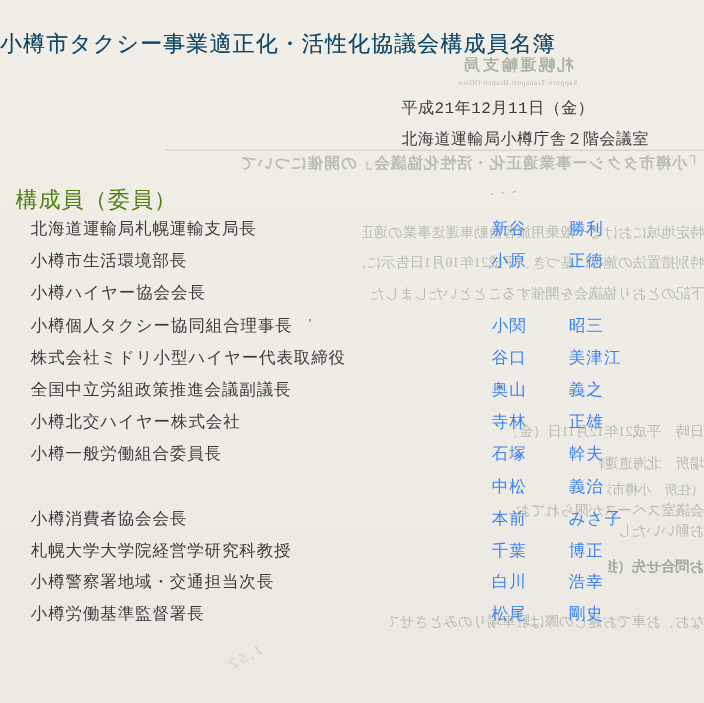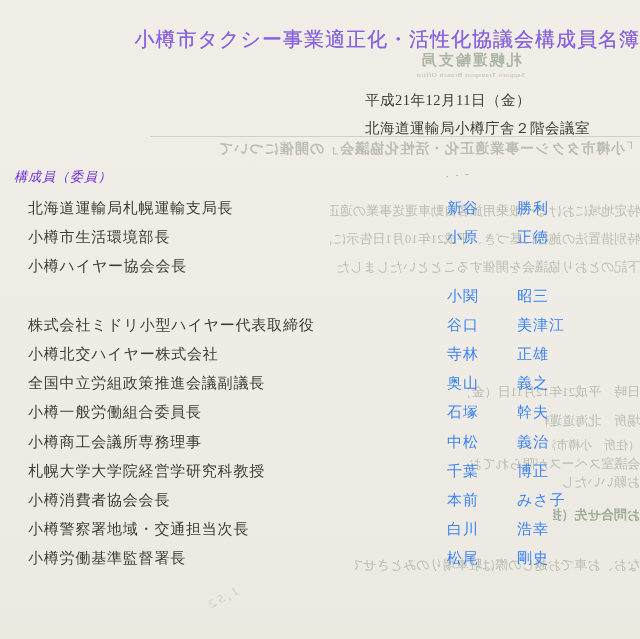--- a/index.html
+++ b/index.html
@@ -7,28 +7,28 @@
   body{
     width:640px;height:639px;overflow:hidden;position:relative;
     font-family:"Liberation Serif","DejaVu Serif",serif;
     background:linear-gradient(180deg,#f0eee7 0%,#eeece5 55%,#ece9e1 100%);
     color:#3f3e3a;
   }
   .page{position:absolute;inset:0;}
 
   
   .doc-title{
-    position:absolute;left:0;right:0;top:26px;text-align:right;
-    font-size:20px;letter-spacing:1px;color:#8b5cf6;
+    position:absolute;left:0;right:0;top:26px;text-align:left;
+    font-size:20px;letter-spacing:1px;color:#0c4a6e;
     text-shadow:0 0 0.5px rgba(60,60,55,.55);
     white-space:nowrap;
   }
-  .date-block{position:absolute;left:365px;top:86px;font-size:14.5px;line-height:28px;letter-spacing:0.5px;color:#3c3b37;}
+  .date-block{position:absolute;left:365px;top:86px;font-size:14.5px;line-height:28px;letter-spacing:0.5px;color:#3c3b37;font-family:Liberation Mono, monospace;}
   .date-block div{white-space:nowrap;}
-  .section-label{position:absolute;left:14px;top:168px;font-size:13px;letter-spacing:1px;color:#6d28d9;font-style:italic;}
+  .section-label{position:absolute;left:14px;top:168px;font-size:20px;letter-spacing:1px;color:#4d7c0f;}
 
   .member-list{position:absolute;left:28px;top:199px;right:0;}
   .member-row{position:relative;height:29.2px;}
   .m-title{position:absolute;left:0;top:0;font-size:15px;letter-spacing:0.8px;white-space:nowrap;color:#3d3c38;}
   .stray-mark{font-size:11px;color:#55544e;margin-left:14px;vertical-align:4px;}
   .m-name{position:absolute;left:419px;top:0;font-size:15px;letter-spacing:1px;white-space:nowrap;color:#3b82f6;display:flex;}
   .sei{display:inline-block;min-width:70px;}
 
   
   .bleed{
@@ -110,72 +110,72 @@
         <span class="m-title">小樽市生活環境部長</span>
         <span class="m-name">
           <span class="sei">小原</span>
           <span class="mei">正徳</span>
         </span>
       </div>
       <div class="member-row">
         <span class="m-title">小樽ハイヤー協会会長</span>
       </div>
       <div class="member-row">
+        <span class="m-title">小樽個人タクシー協同組合理事長<span class="stray-mark">’</span></span>
         <span class="m-name">
           <span class="sei">小関</span>
           <span class="mei">昭三</span>
         </span>
       </div>
       <div class="member-row">
         <span class="m-title">株式会社ミドリ小型ハイヤー代表取締役</span>
         <span class="m-name">
           <span class="sei">谷口</span>
           <span class="mei">美津江</span>
         </span>
       </div>
       <div class="member-row">
+        <span class="m-title">全国中立労組政策推進会議副議長</span>
+        <span class="m-name">
+          <span class="sei">奥山</span>
+          <span class="mei">義之</span>
+        </span>
+      </div>
+      <div class="member-row">
         <span class="m-title">小樽北交ハイヤー株式会社</span>
         <span class="m-name">
           <span class="sei">寺林</span>
           <span class="mei">正雄</span>
-        </span>
-      </div>
-      <div class="member-row">
-        <span class="m-title">全国中立労組政策推進会議副議長</span>
-        <span class="m-name">
-          <span class="sei">奥山</span>
-          <span class="mei">義之</span>
         </span>
       </div>
       <div class="member-row">
         <span class="m-title">小樽一般労働組合委員長</span>
         <span class="m-name">
           <span class="sei">石塚</span>
           <span class="mei">幹夫</span>
         </span>
       </div>
       <div class="member-row">
-        <span class="m-title">小樽商工会議所専務理事</span>
         <span class="m-name">
           <span class="sei">中松</span>
           <span class="mei">義治</span>
+        </span>
+      </div>
+      <div class="member-row">
+        <span class="m-title">小樽消費者協会会長</span>
+        <span class="m-name">
+          <span class="sei">本前</span>
+          <span class="mei">みさ子</span>
         </span>
       </div>
       <div class="member-row">
         <span class="m-title">札幌大学大学院経営学研究科教授</span>
         <span class="m-name">
           <span class="sei">千葉</span>
           <span class="mei">博正</span>
-        </span>
-      </div>
-      <div class="member-row">
-        <span class="m-title">小樽消費者協会会長</span>
-        <span class="m-name">
-          <span class="sei">本前</span>
-          <span class="mei">みさ子</span>
         </span>
       </div>
       <div class="member-row">
         <span class="m-title">小樽警察署地域・交通担当次長</span>
         <span class="m-name">
           <span class="sei">白川</span>
           <span class="mei">浩幸</span>
         </span>
       </div>
       <div class="member-row">

